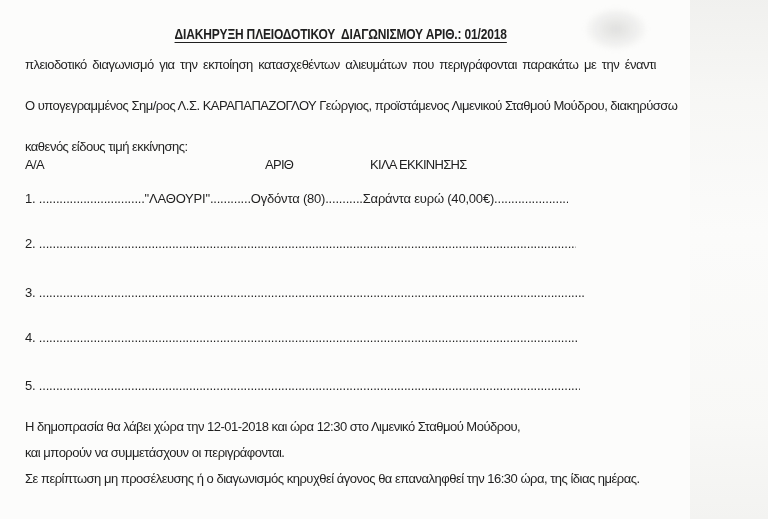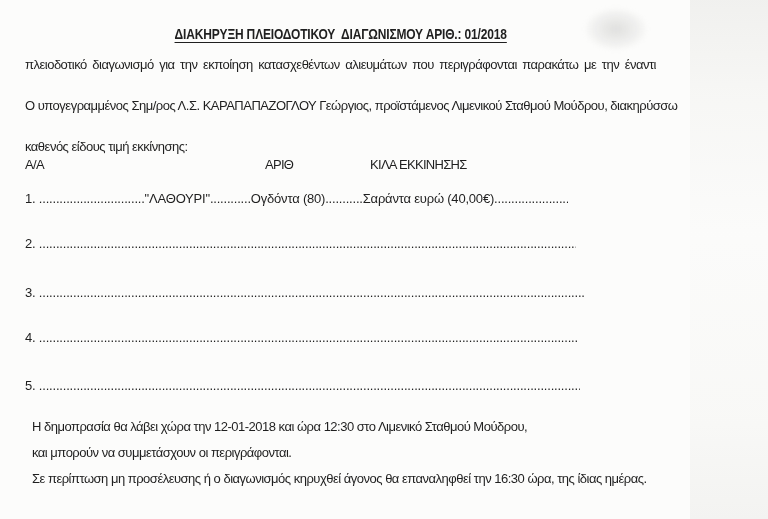--- a/index.html
+++ b/index.html
@@ -109,21 +109,20 @@
     position: absolute;
     left: 25px;
     top: 414px;
     width: 720px;
     font-size: 13px;
     letter-spacing: -0.5px;
   }
   .closing .cline {
     line-height: 26px;
     white-space: nowrap;
-    margin-left: 7px;
   }
 </style>
 </head>
 <body>
 
 <div class="page">
 
   <div class="scan-edge"></div>
   <div class="smudge"></div>
 

